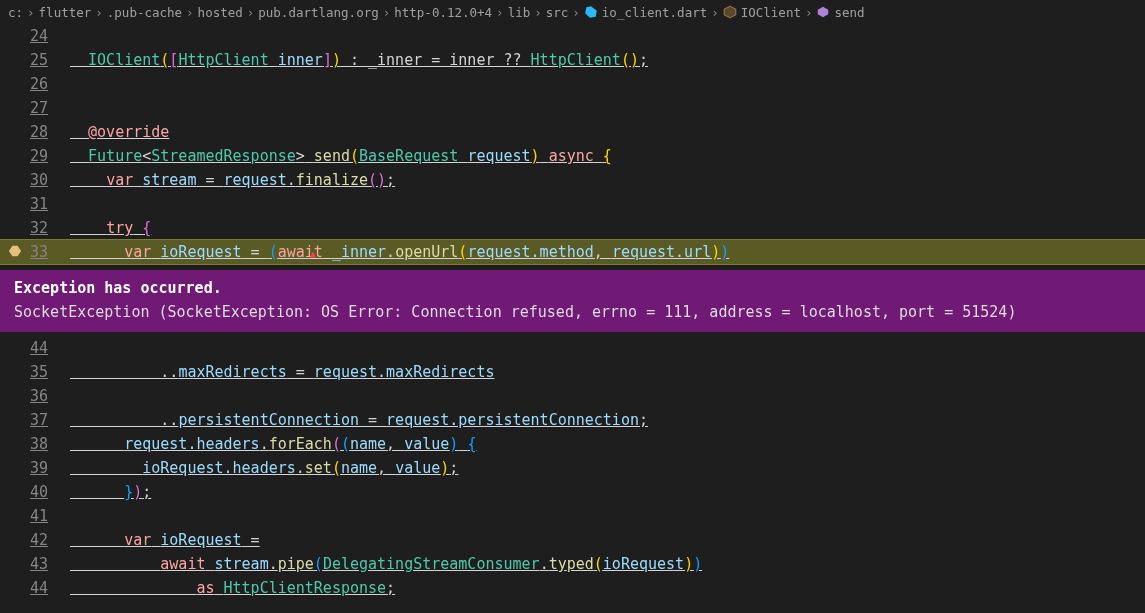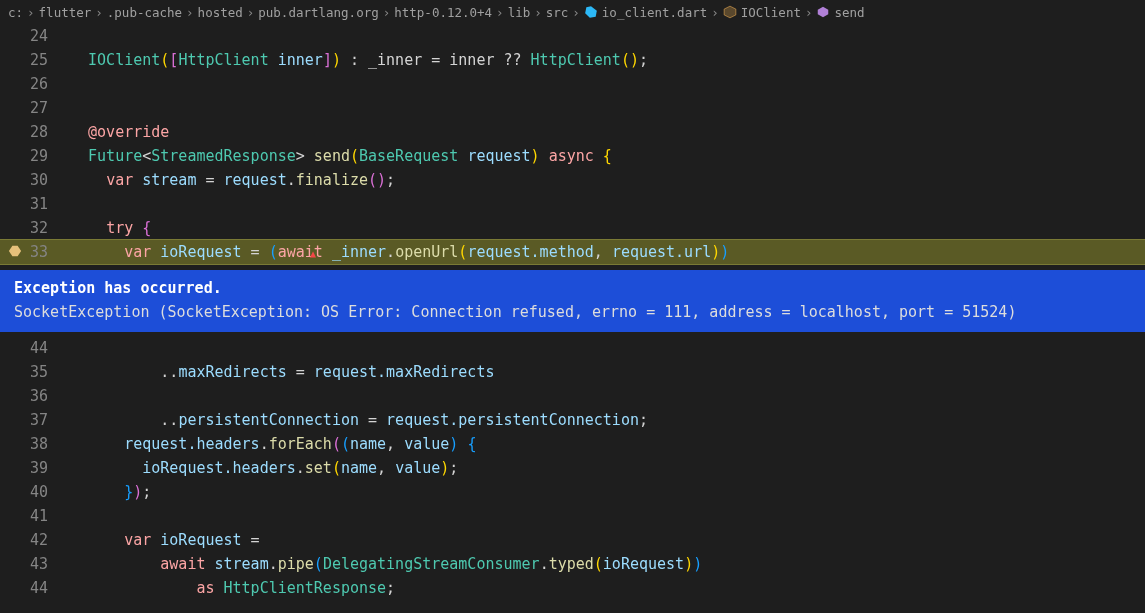--- a/index.html
+++ b/index.html
@@ -38,32 +38,34 @@
     height: 24px;
     white-space: pre;
   }
   .gutter {
     width: 70px;
     text-align: right;
     padding-right: 22px;
     color: #858585;
     user-select: none;
     flex-shrink: 0;
+    text-decoration: underline;
   }
   .code {
     white-space: pre;
     color: #d4d4d4;
+    text-decoration: underline;
   }
   .highlight-line {
     background: #5a5a25;
     outline: 1px solid #7a7a35;
     align-items: center;
   }
   .exception-panel {
-    background: #1d4ed8;
+    background: #701a75;
     padding: 8px 14px 10px 14px;
     margin-top: 6px;
     margin-bottom: 4px;
     line-height: 20px;
   }
   .exc-title {
     font-weight: bold;
     color: #fff;
     margin-bottom: 4px;
   }

